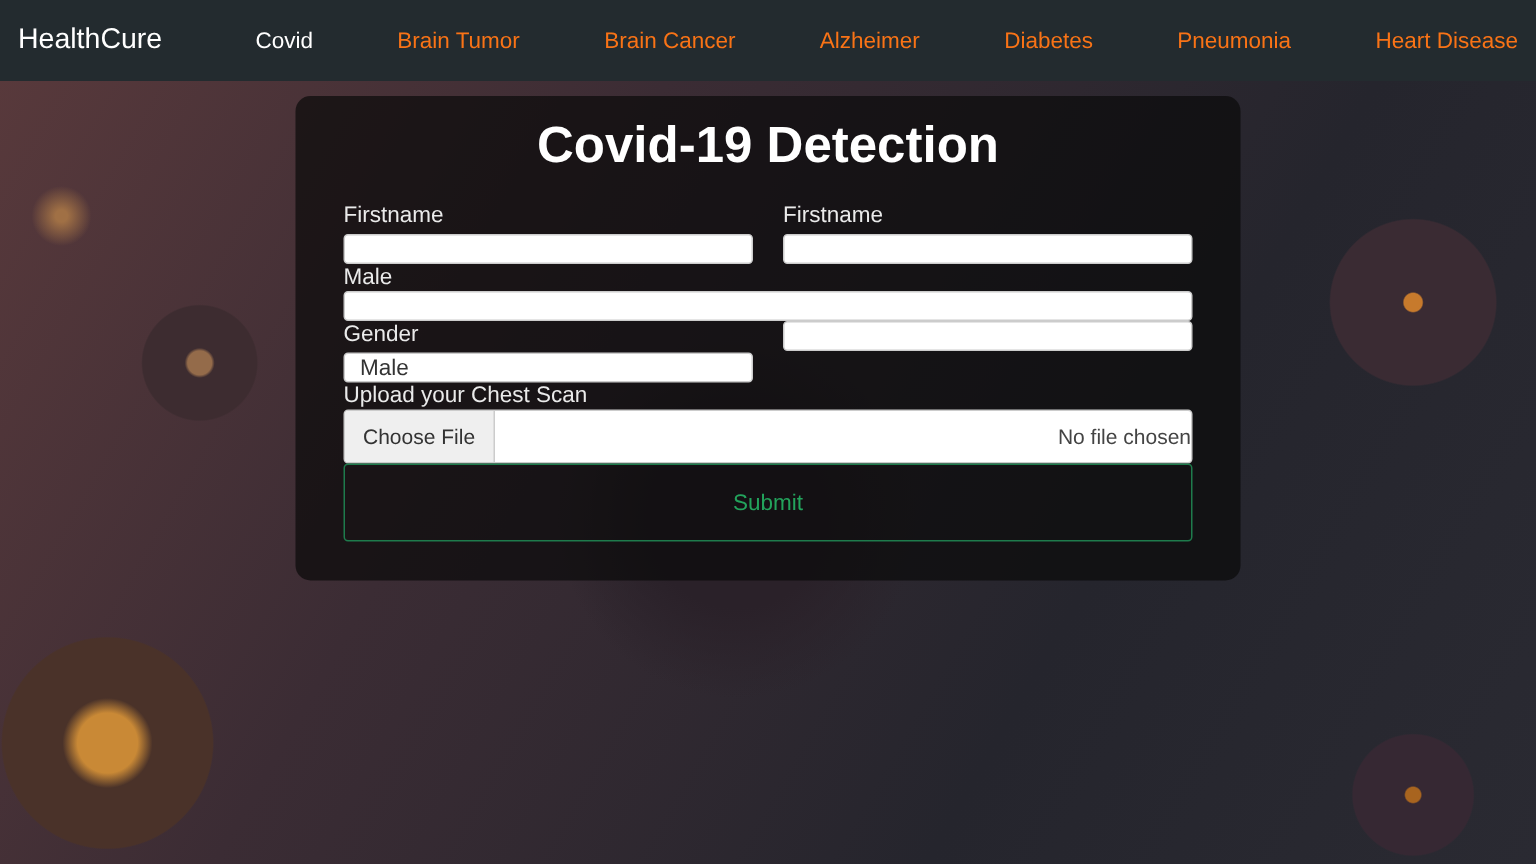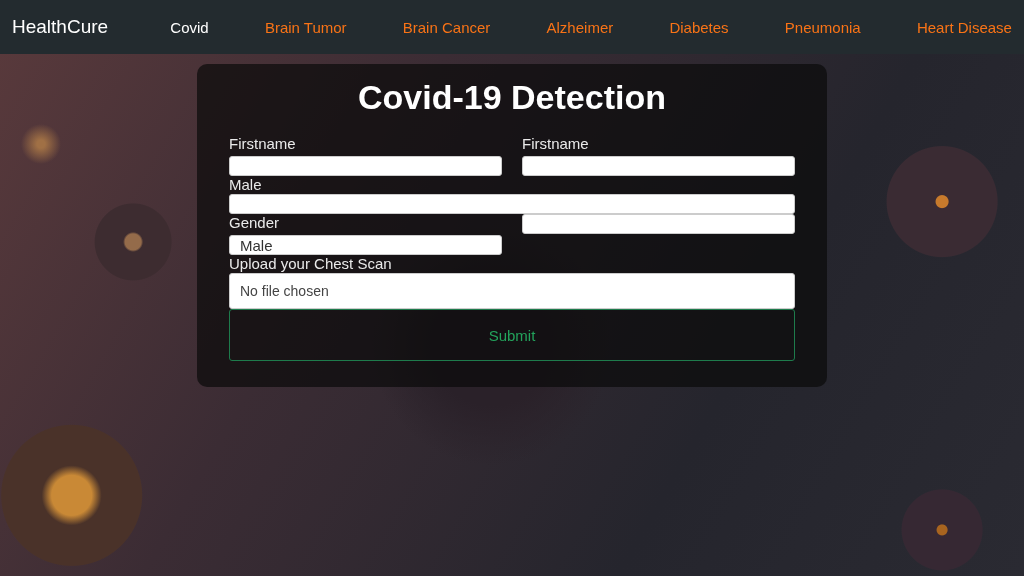--- a/index.html
+++ b/index.html
@@ -135,18 +135,19 @@
       </div>
     </div>
     <div class="col">
       <input class="inp" style="">
     </div>
   </div>
 
   <div class="group">
     <label>Upload your Chest Scan</label>
     <div class="file-wrap">
+      <button class="file-btn">Choose File</button>
       <span class="file-text">No file chosen</span>
     </div>
   </div>
 
   <button class="submit">Submit</button>
 </div>
 
 </body></html>

